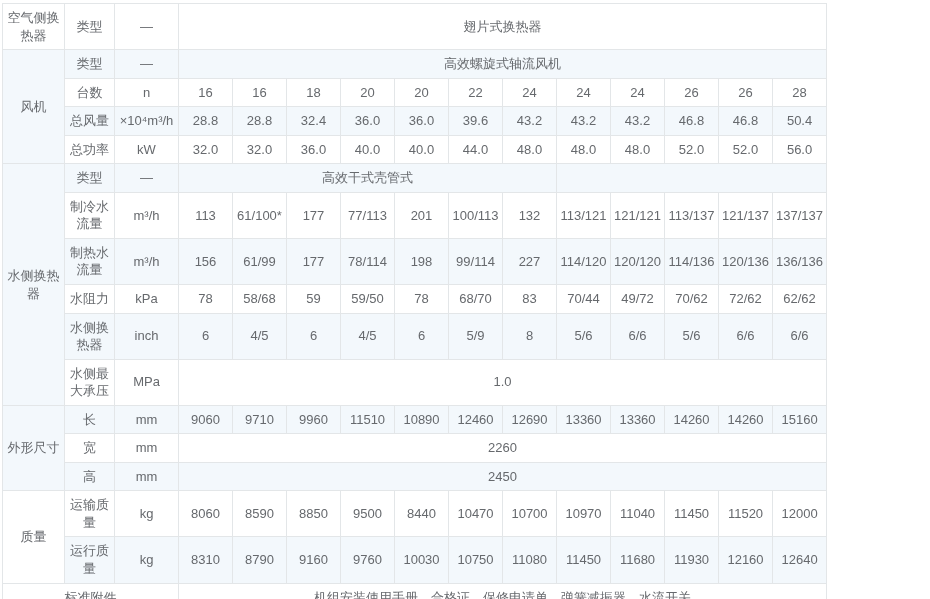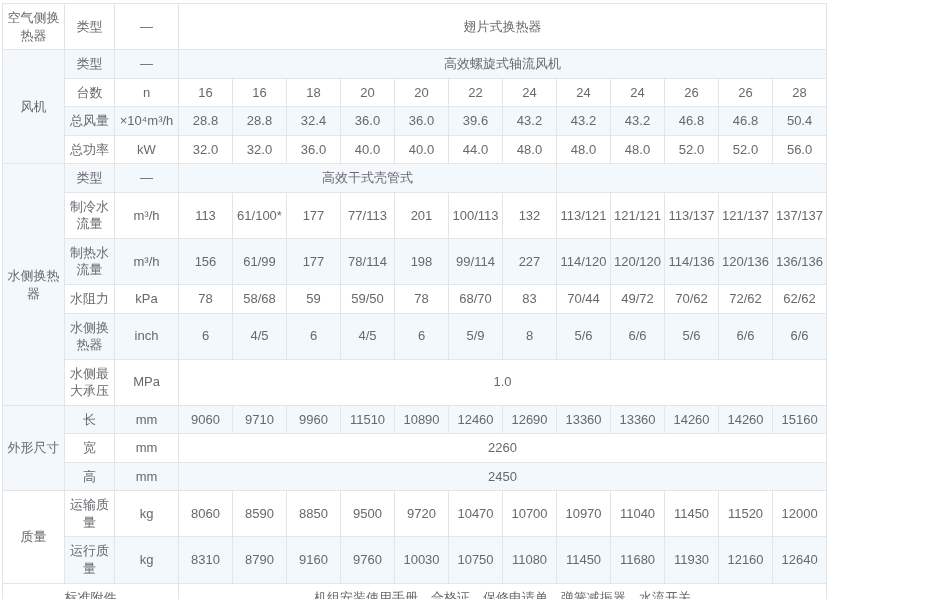--- a/index.html
+++ b/index.html
@@ -226,21 +226,21 @@
           <td class="merged-cell" colspan="12">2450</td>
         </tr>
         <tr>
           <td class="group-cell" rowspan="2">质量</td>
           <td class="param-cell">运输质量</td>
           <td class="unit-cell">kg</td>
           <td class="val-cell">8060</td>
           <td class="val-cell">8590</td>
           <td class="val-cell">8850</td>
           <td class="val-cell">9500</td>
-          <td class="val-cell">9720</td>
+          <td class="val-cell">8440</td>
           <td class="val-cell">10470</td>
           <td class="val-cell">10700</td>
           <td class="val-cell">10970</td>
           <td class="val-cell">11040</td>
           <td class="val-cell">11450</td>
           <td class="val-cell">11520</td>
           <td class="val-cell">12000</td>
         </tr>
         <tr>
           <td class="param-cell">运行质量</td>

